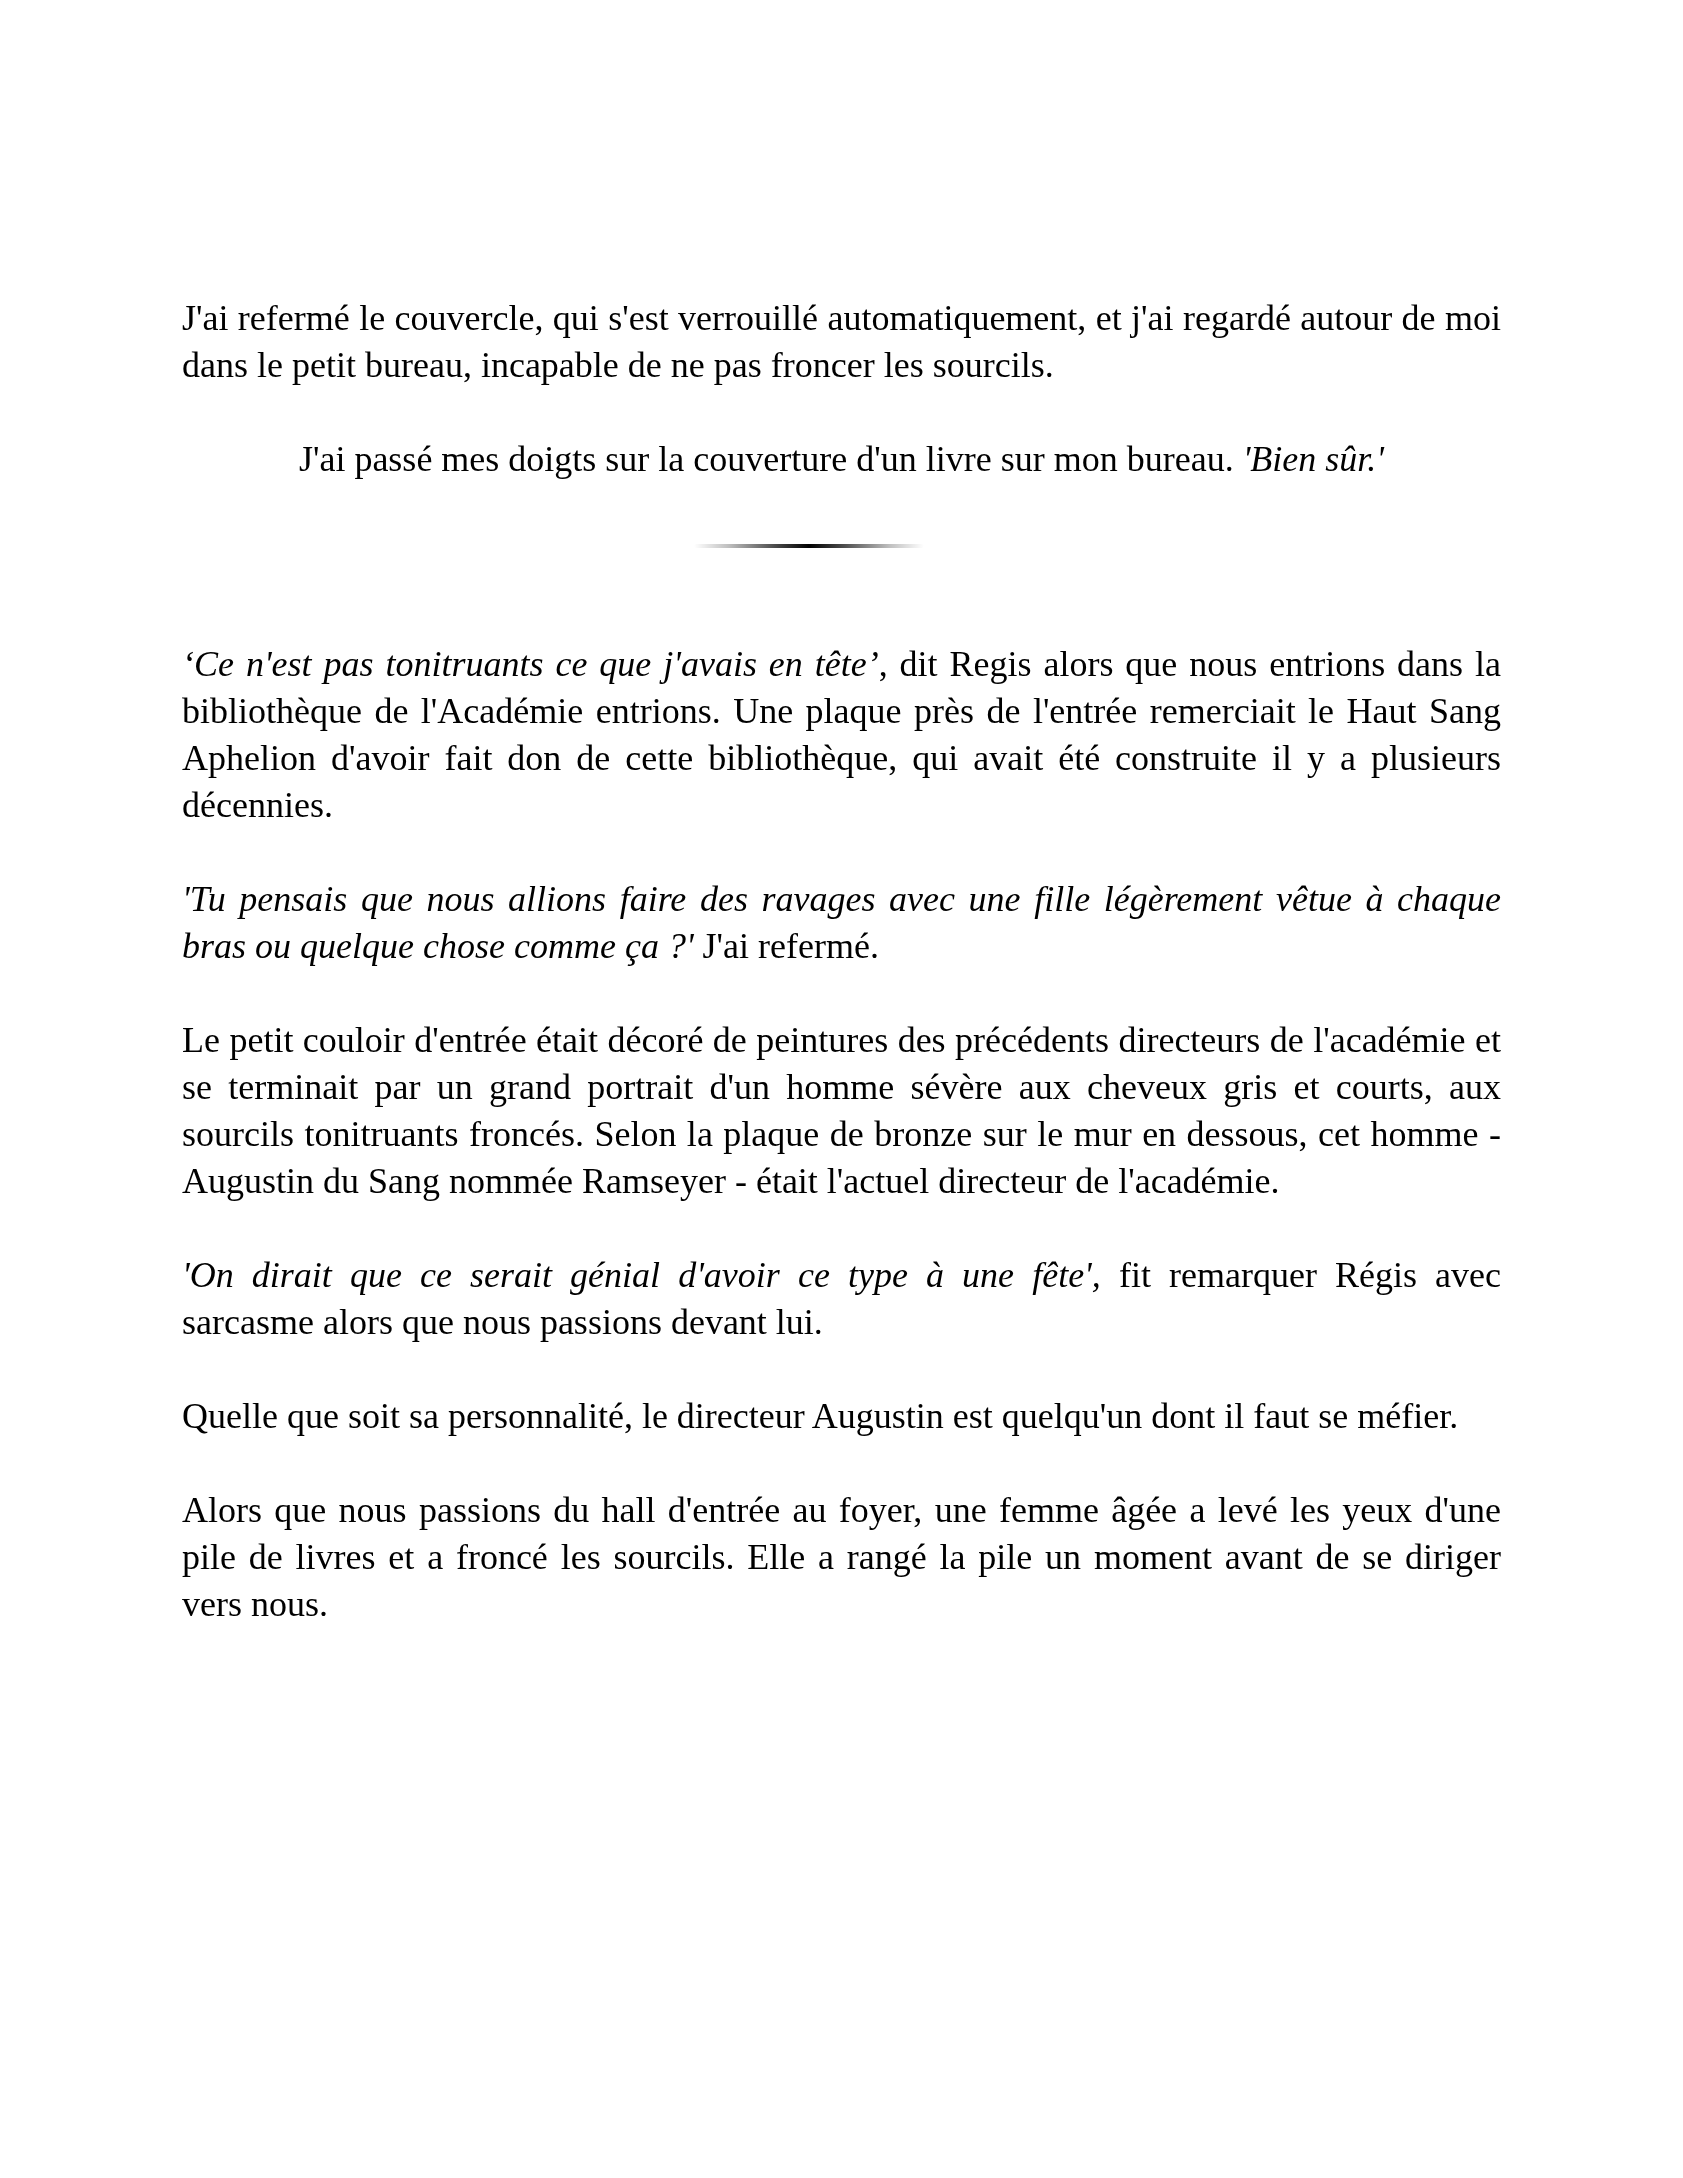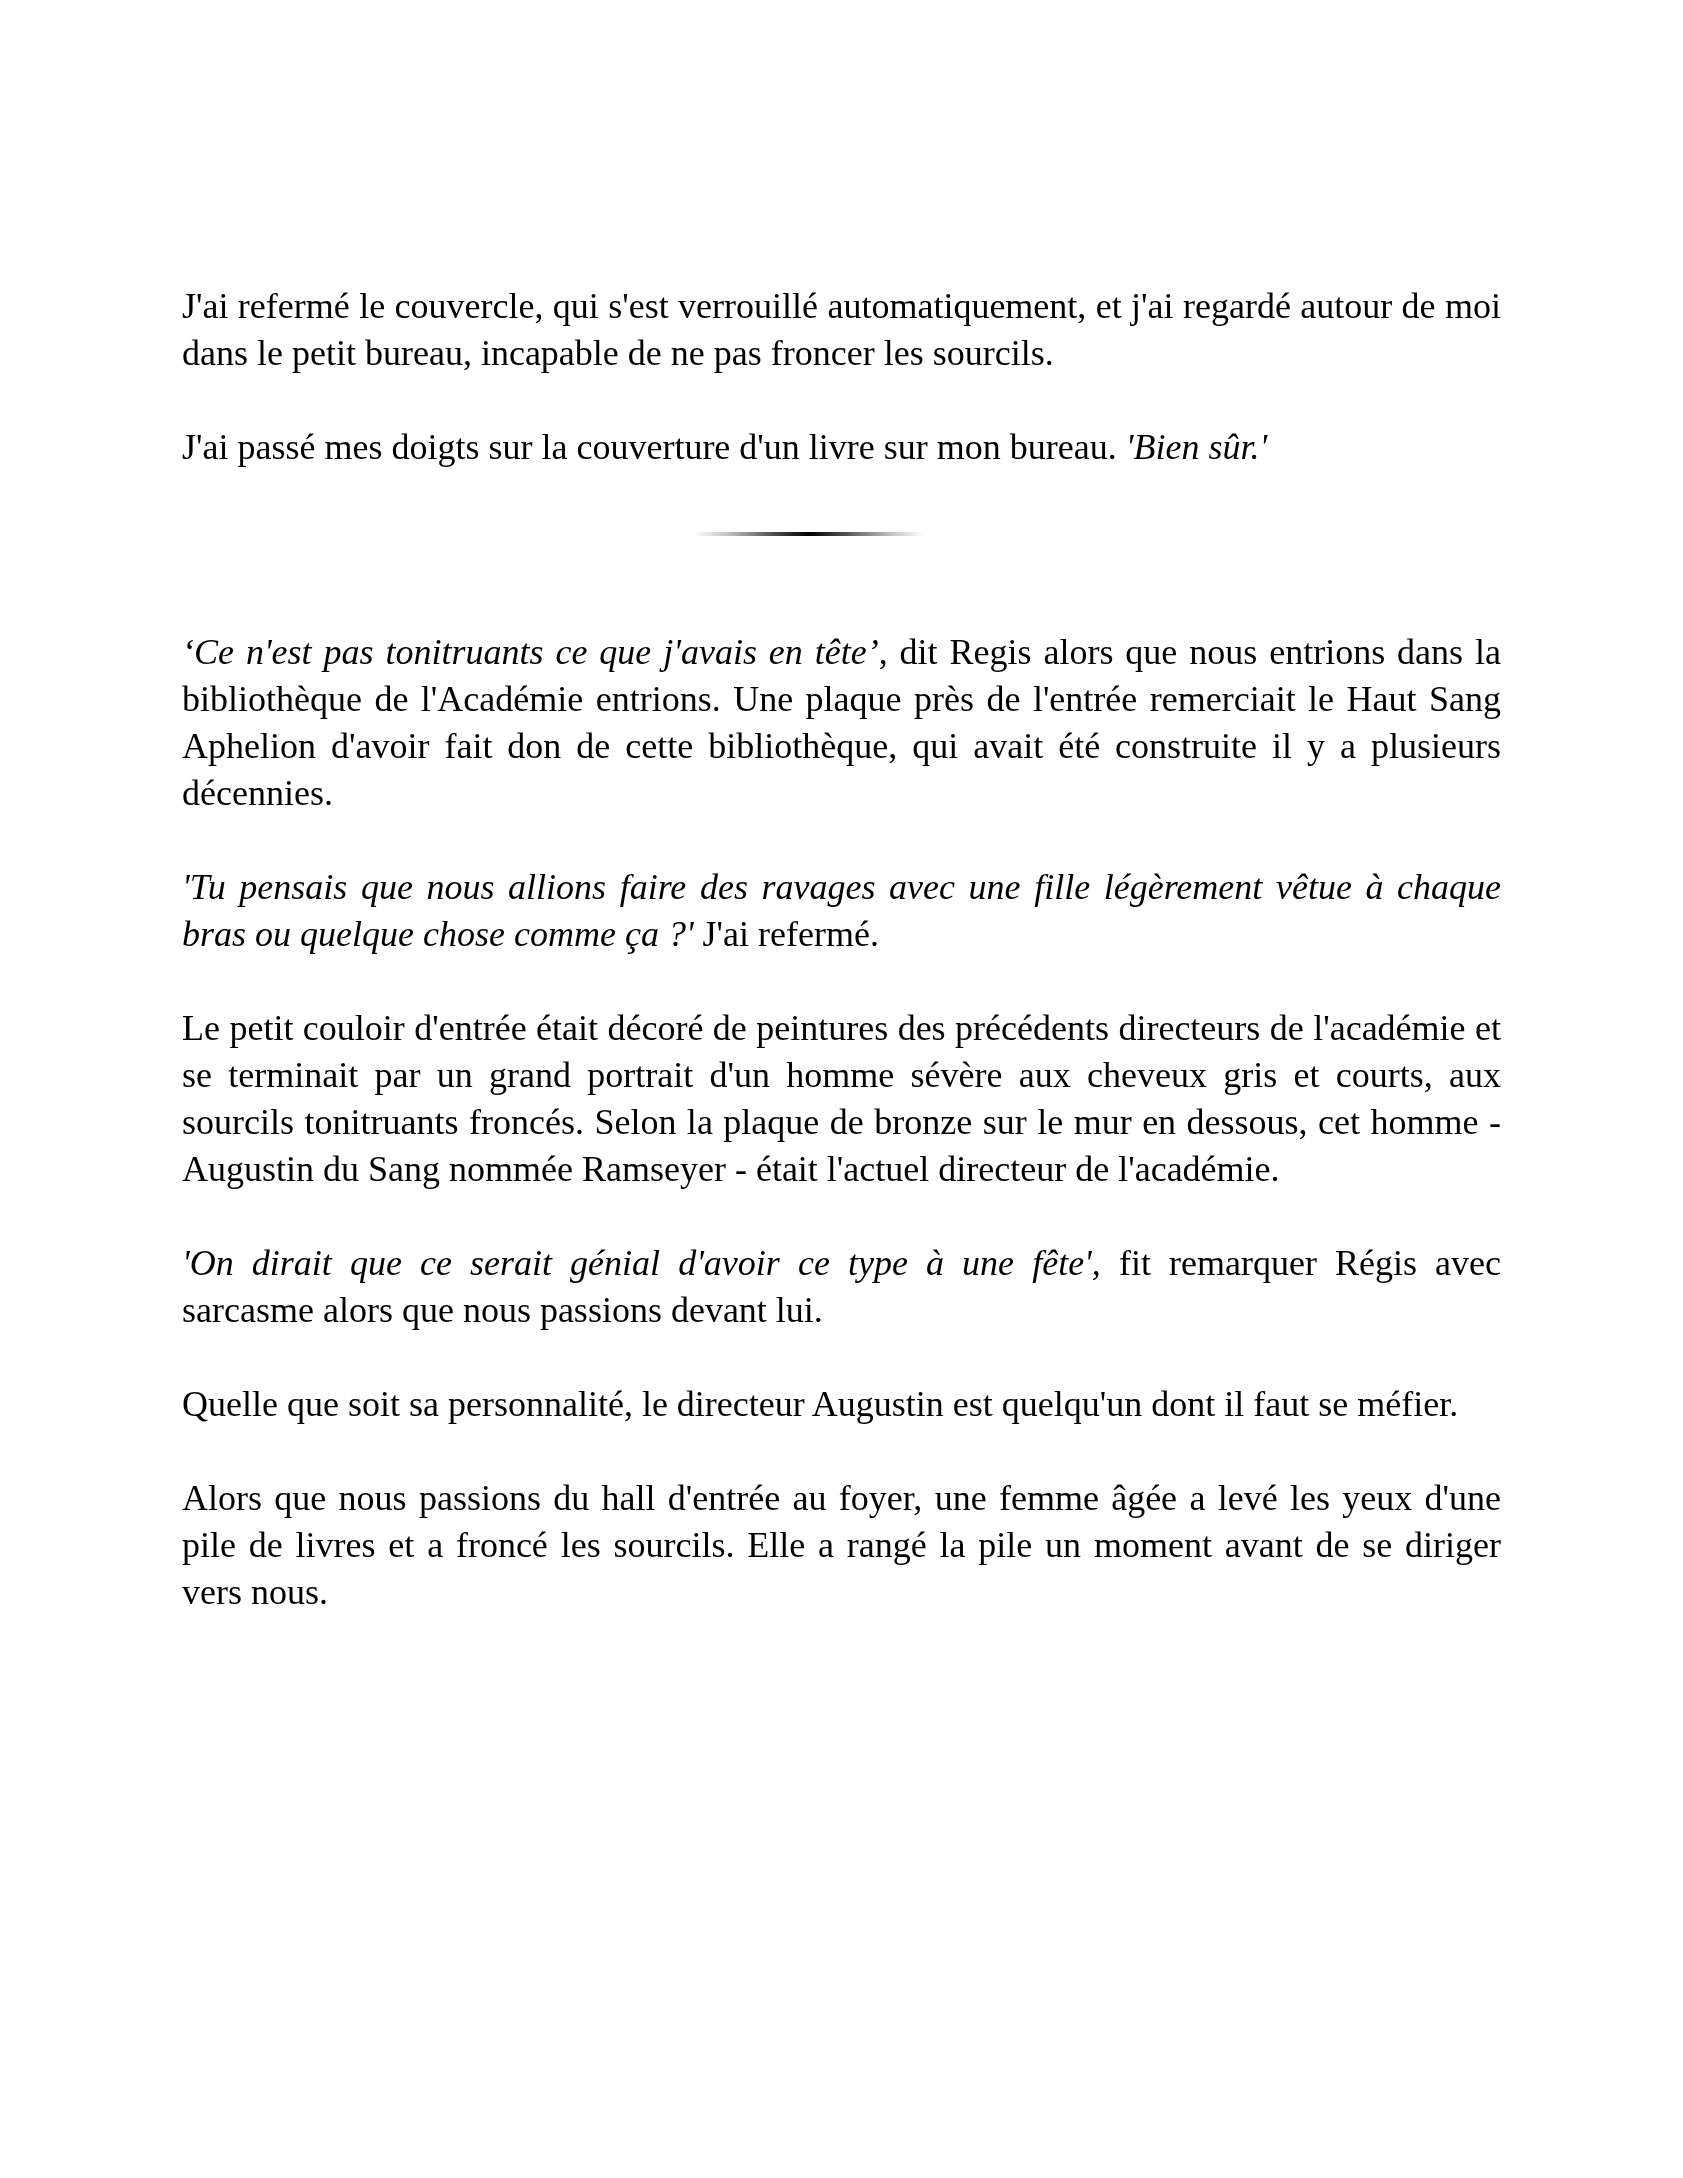--- a/index.html
+++ b/index.html
@@ -9,36 +9,36 @@
     }
     body {
       width: 1683px;
       height: 2178px;
       position: relative;
       overflow: hidden;
     }
     .page {
       position: absolute;
       left: 182px;
-      top: 283px;
+      top: 295px;
       width: 1319px;
       font-family: "Liberation Serif", "DejaVu Serif", serif;
       font-size: 36px;
       line-height: 47px;
       color: #000000;
     }
     .para {
       margin: 0 0 47px 0;
     }
     .para.justify {
       text-align: justify;
       text-align-last: left;
     }
     .para.left {
-      text-align: left;
+      text-align: center;
     }
     em {
       font-style: italic;
     }
     .divider-wrap {
       height: 119px;
       position: relative;
       margin-top: -8px;
       margin-bottom: 0;
     }

